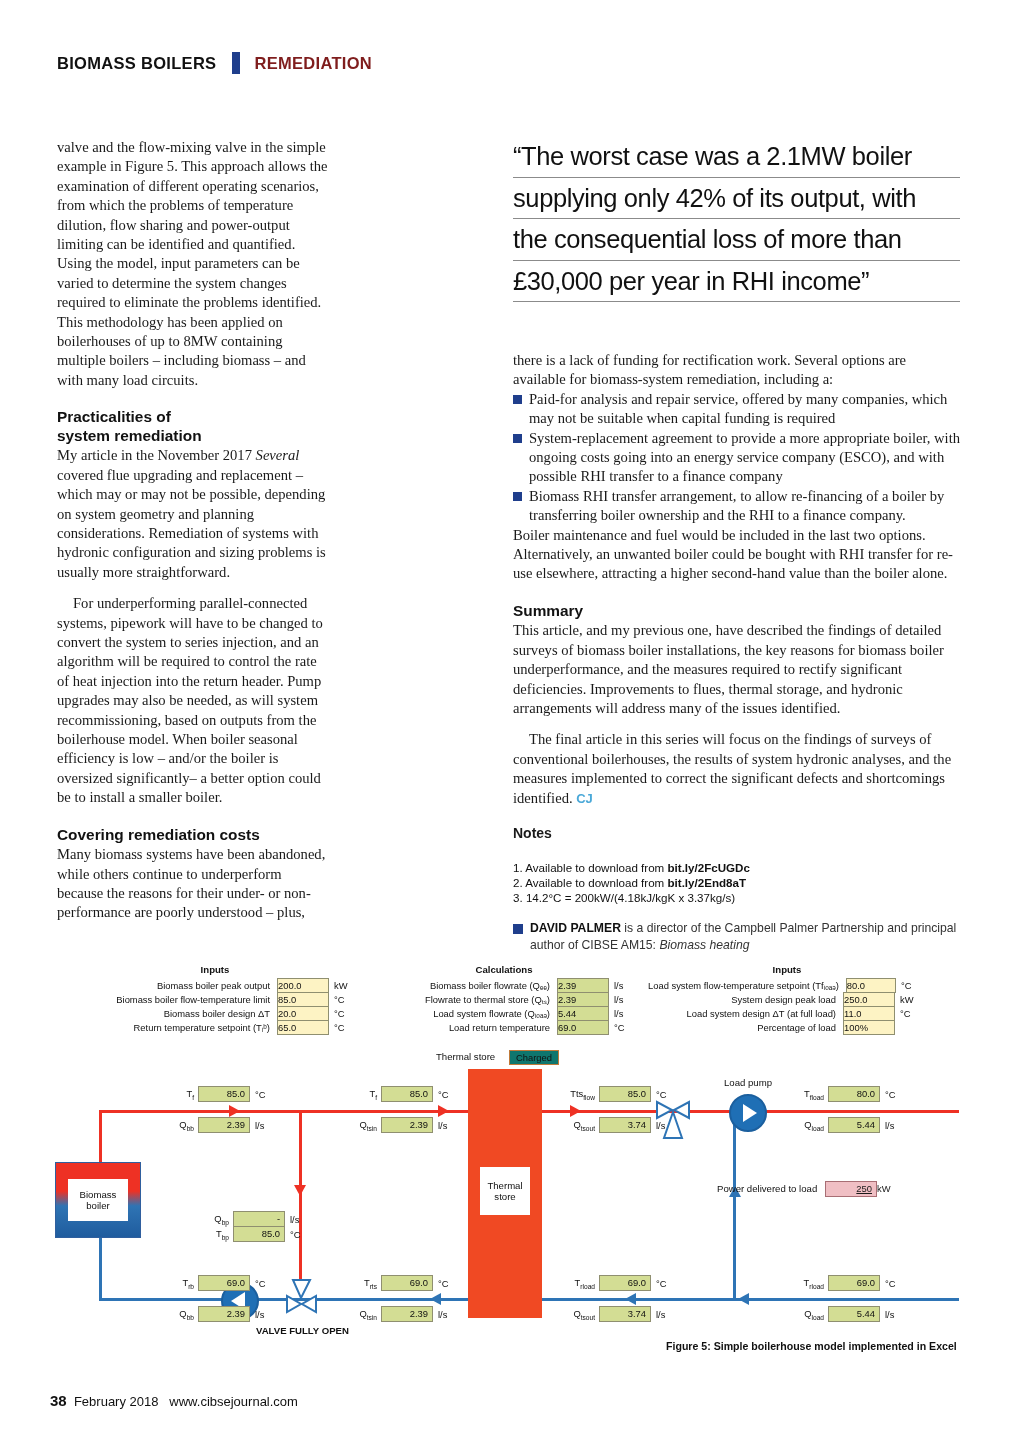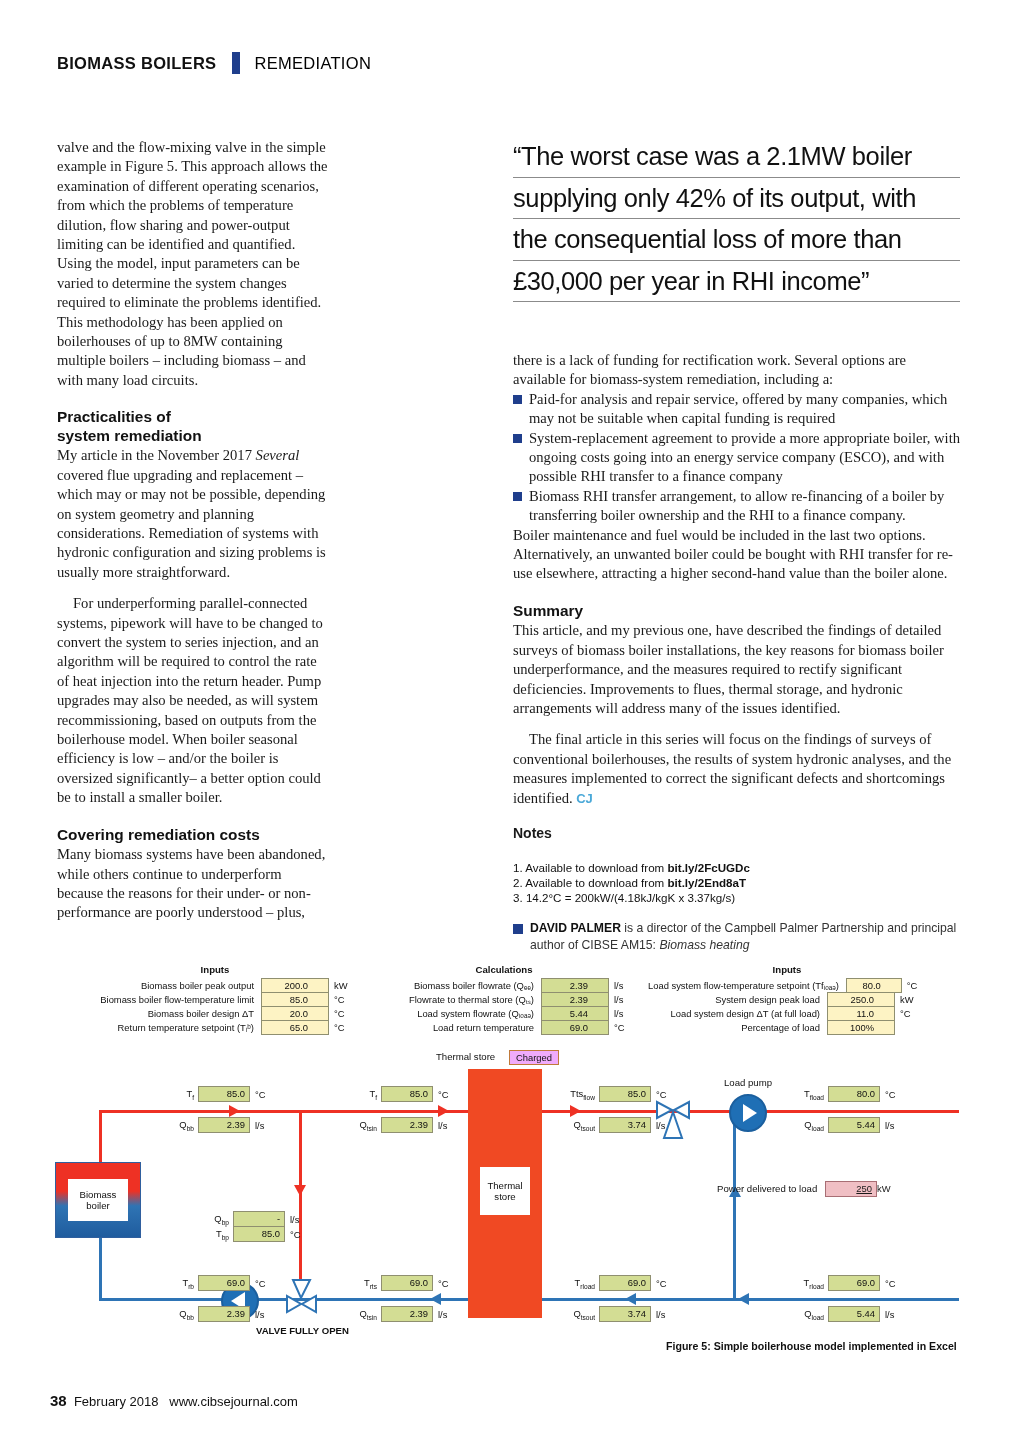--- a/index.html
+++ b/index.html
@@ -8,21 +8,21 @@
     font-family:"Liberation Serif",serif;color:#1a1a1a;
     position:relative;overflow:hidden;
   }
   .page{position:relative;width:1024px;height:1448px;}
 
   
   .hdr{position:absolute;left:57px;top:52px;display:flex;align-items:center;gap:0;}
   .hdr-kicker{font-family:"Liberation Sans",sans-serif;font-weight:bold;font-size:16.5px;
                letter-spacing:.3px;color:#111;}
   .hdr-rule{width:8px;height:22px;background:#1f3e8c;margin:0 14px 0 16px;}
-  .hdr-sec{font-family:"Liberation Sans",sans-serif;font-size:16.5px;letter-spacing:.3px;color:#000000;}
+  .hdr-sec{font-family:"Liberation Sans",sans-serif;font-size:16.5px;letter-spacing:.3px;color:#7f1d1d;font-weight:bold;}
 
   
   .col-left{position:absolute;left:57px;top:138px;width:272px;}
   .col-right{position:absolute;left:513px;top:138px;width:447px;}
 
   p.body{margin:0;font-size:14.6px;line-height:19.4px;text-align:left;}
   p.body + p.body{margin-top:12px;}
   .indent{text-indent:16px;}
   h3.sub{font-family:"Liberation Sans",sans-serif;font-weight:bold;font-size:15.4px;
          line-height:18.5px;margin:18px 0 1px 0;color:#111;}
@@ -52,21 +52,21 @@
   .byline i{font-style:italic;}
 
   
   .fig{position:absolute;left:0;top:950px;width:1024px;height:430px;
        font-family:"Liberation Sans",sans-serif;}
 
   .tbl{position:absolute;font-size:9.4px;color:#111;}
   .tbl .ttl{font-weight:bold;text-align:center;margin-bottom:3px;font-size:9.6px;}
   .trow{display:flex;align-items:stretch;height:15px;margin-bottom:-1px;}
   .trow .lbl{flex:1;text-align:right;padding-right:7px;line-height:15px;white-space:nowrap;}
-  .trow .val{width:46px;border:1px solid #8f8f70;text-align:right;padding-right:20px;
+  .trow .val{width:46px;border:1px solid #8f8f70;padding-right:4px;
              line-height:13px;font-size:9.4px;}
   .trow .unit{width:26px;padding-left:5px;line-height:15px;}
   .yellow .val{background:#fdf3c4;}
   .green .val{background:#d3dd94;}
 
   
   .pipe{position:absolute;}
   .red{background:#ee3124;}
   .blue{background:#2e74b5;}
 
@@ -82,21 +82,21 @@
           border:1px solid #2f5f9e;}
   .boiler .inner{position:absolute;left:12px;top:16px;width:60px;height:42px;background:#fff;
                  display:flex;align-items:center;justify-content:center;text-align:center;
                  font-size:9.6px;line-height:11.5px;color:#111;}
 
   .store{position:absolute;left:468px;top:1069px;width:74px;height:249px;background:#f04923;}
   .store .inner{position:absolute;left:12px;top:98px;width:50px;height:48px;background:#fff;
                 display:flex;align-items:center;justify-content:center;text-align:center;
                 font-size:9.6px;line-height:11.5px;color:#111;}
   .store-lbl{position:absolute;left:436px;top:1051px;font-size:9.6px;color:#111;}
-  .charged{position:absolute;left:509px;top:1050px;background:#f0abfc;border:1px solid #c07a3a;
+  .charged{position:absolute;left:509px;top:1050px;background:#0f766e;border:1px solid #c07a3a;
            font-size:9.4px;padding:1px 6px;color:#111;}
 
   .arrow{position:absolute;width:0;height:0;}
   .ar-r-red{border-left:11px solid #ee3124;border-top:6px solid transparent;border-bottom:6px solid transparent;}
   .ar-l-blue{border-right:11px solid #2e74b5;border-top:6px solid transparent;border-bottom:6px solid transparent;}
   .ar-d-red{border-top:11px solid #ee3124;border-left:6px solid transparent;border-right:6px solid transparent;}
   .ar-u-blue{border-bottom:11px solid #2e74b5;border-left:6px solid transparent;border-right:6px solid transparent;}
 
   .pumpc{position:absolute;width:34px;height:34px;border-radius:50%;background:#1f6fb5;
          border:2px solid #1b5f9e;display:flex;align-items:center;justify-content:center;}

